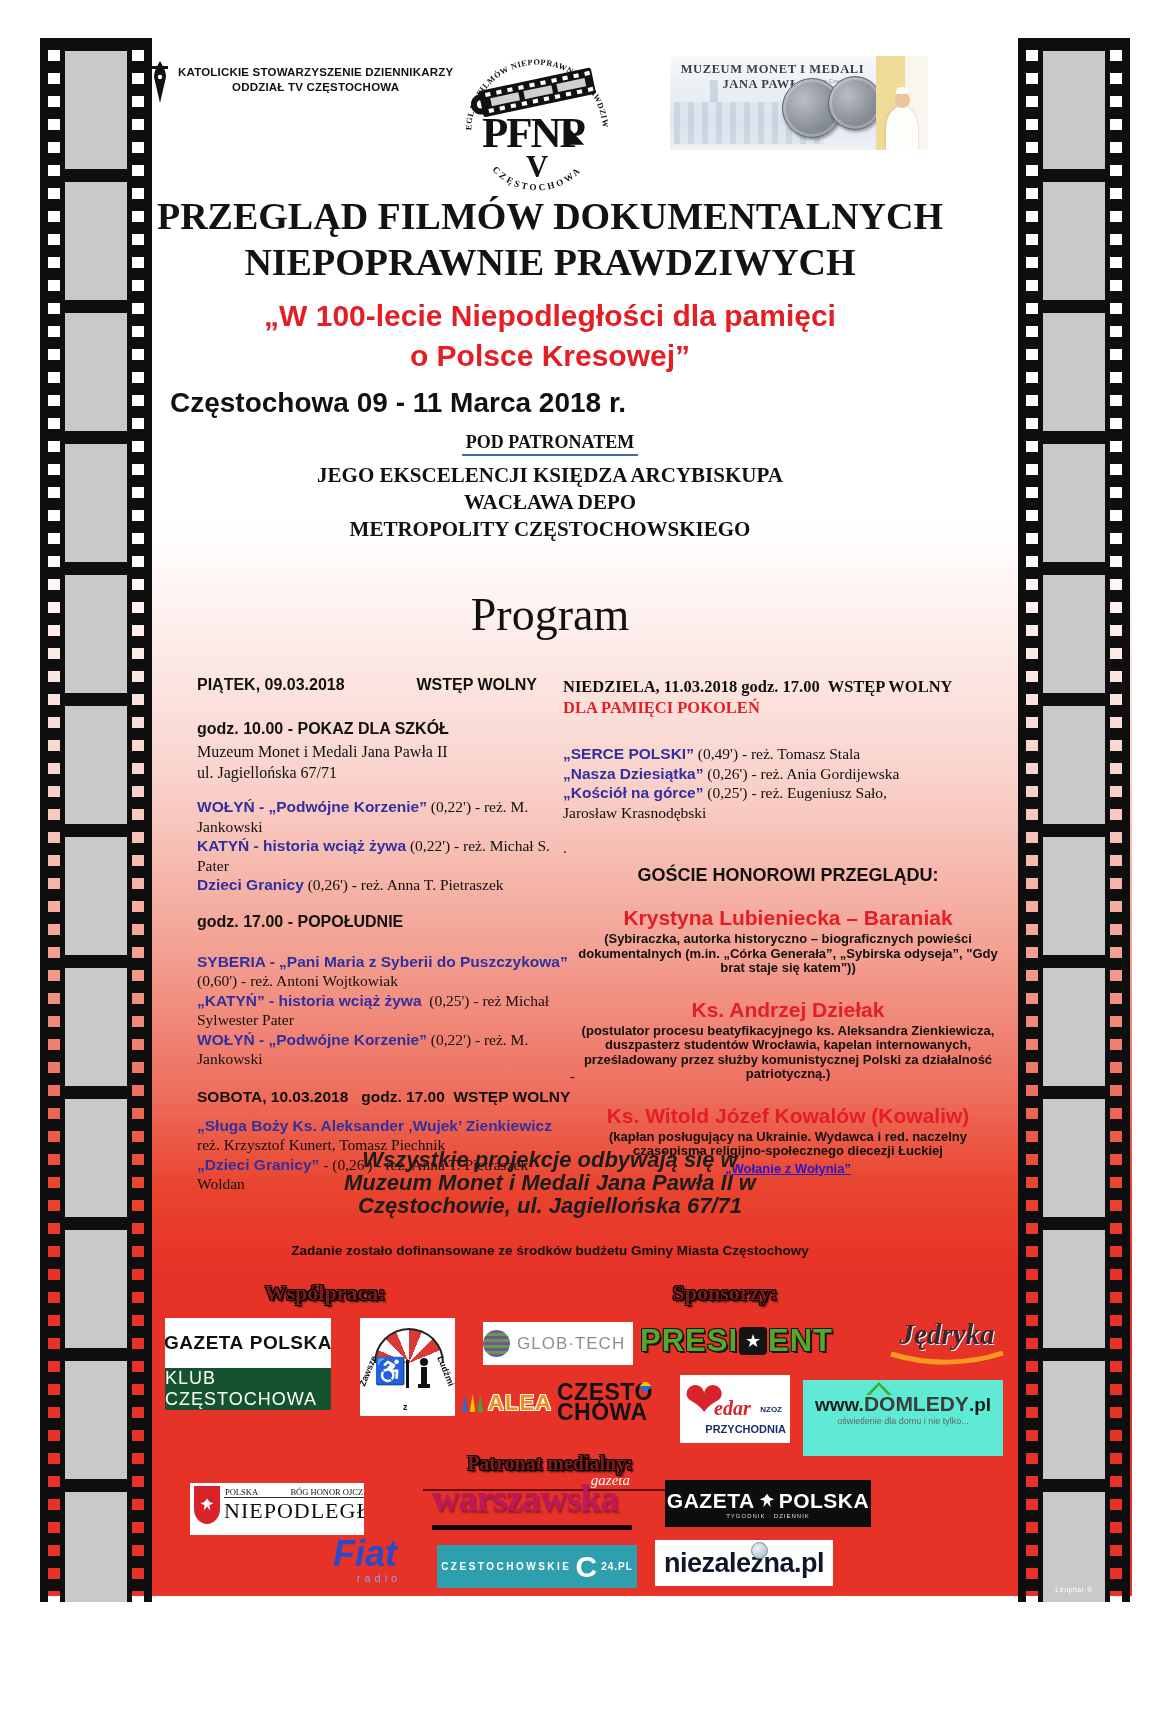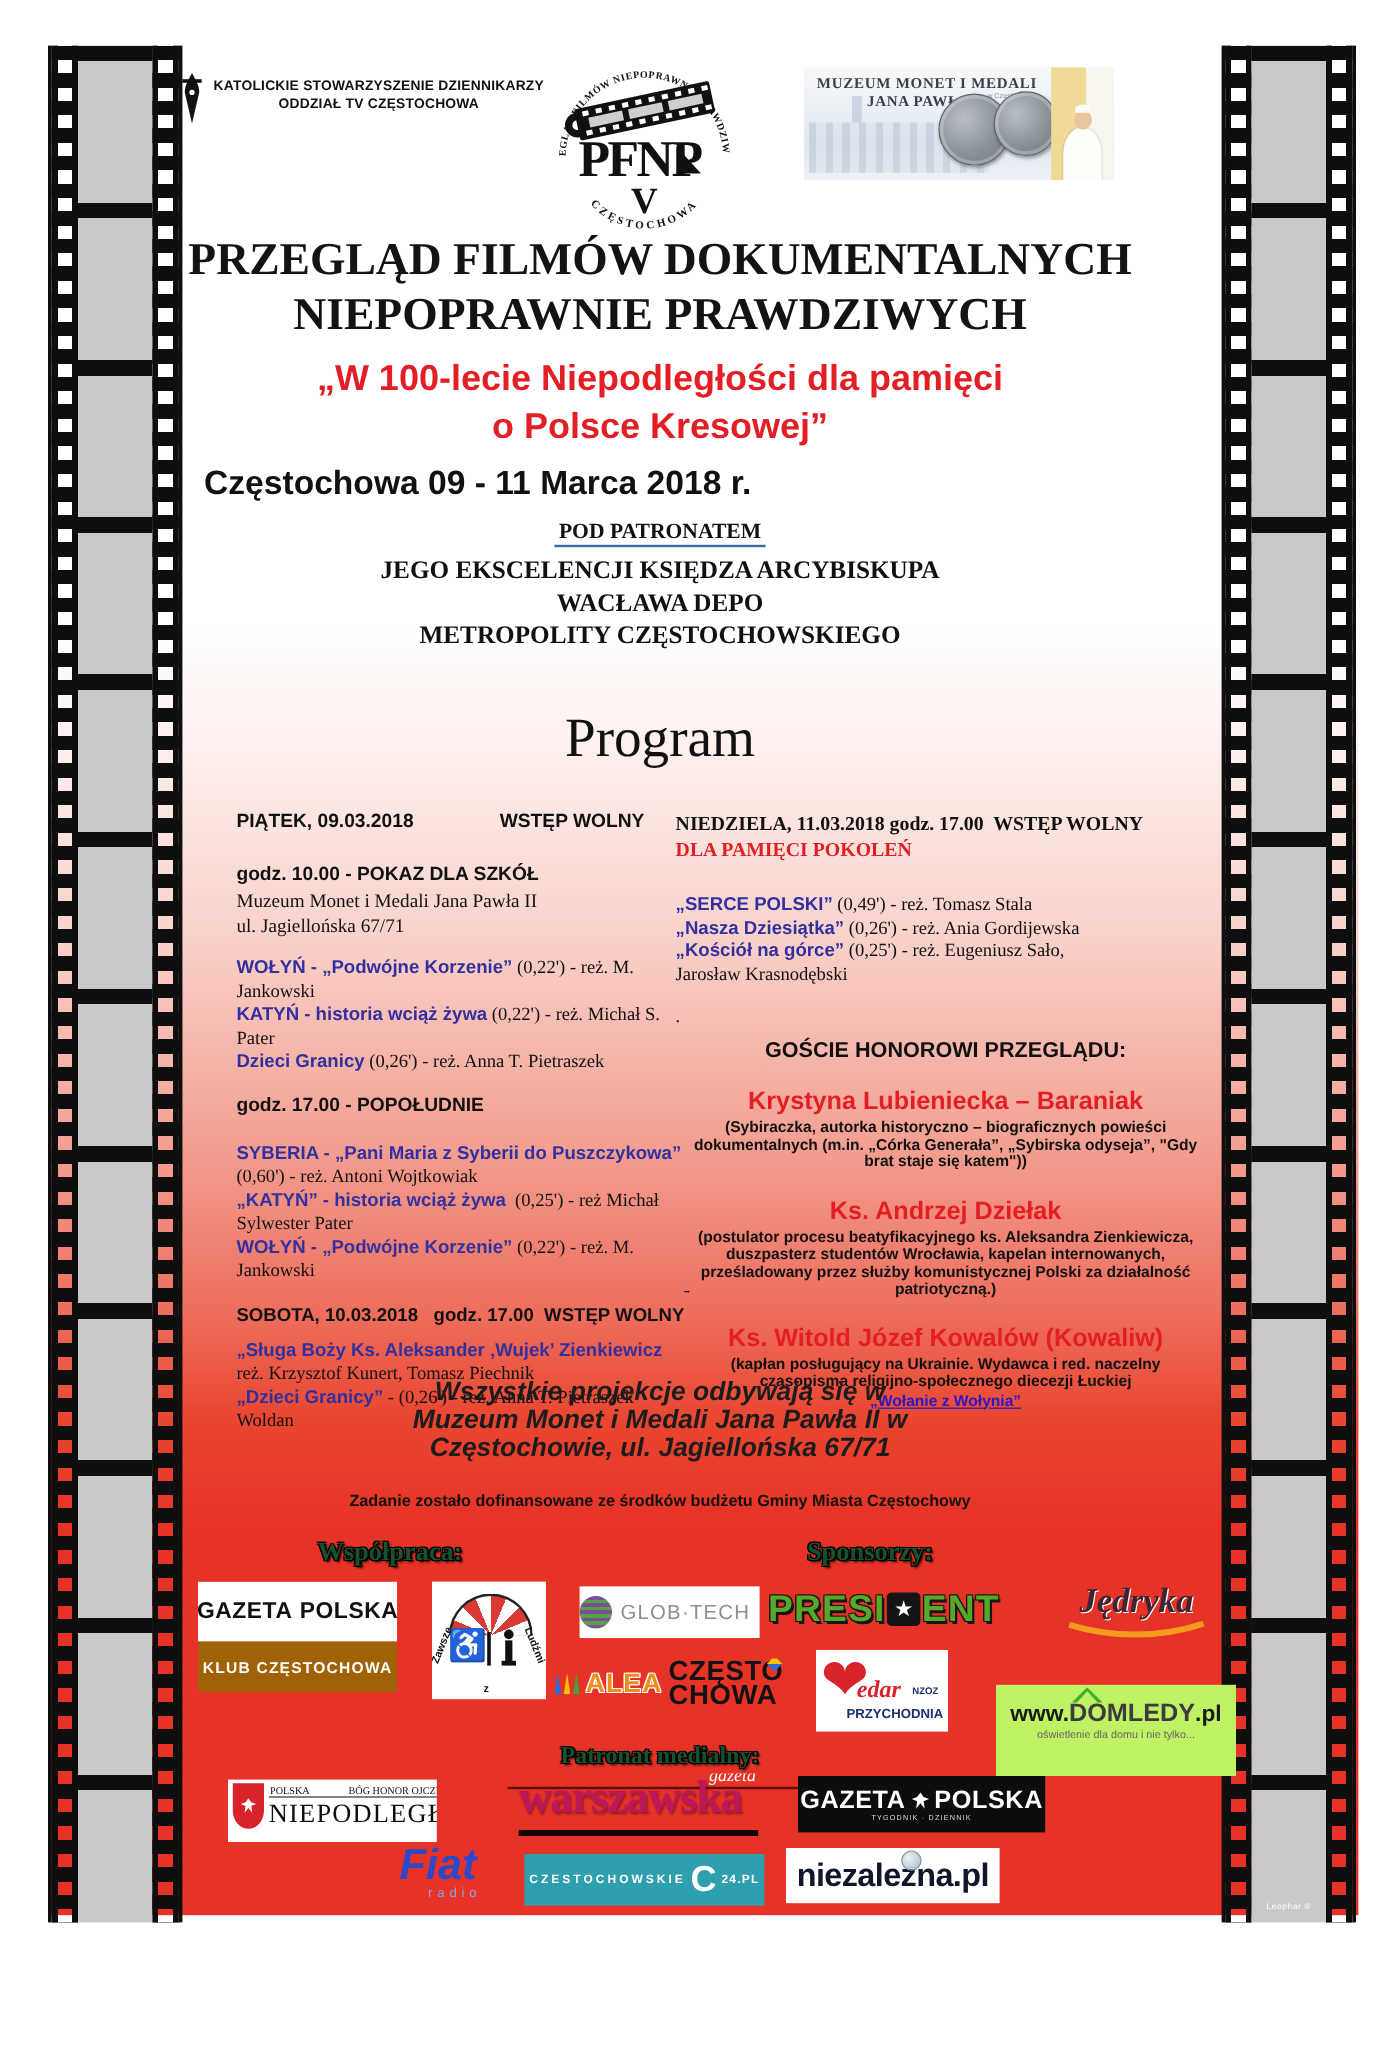--- a/index.html
+++ b/index.html
@@ -85,34 +85,34 @@
   .gbio{font-weight:bold;font-size:13px;line-height:14.5px;margin:2px 8px 14px;}
   .gbio3{margin-bottom:0;}
   .glink{display:inline-block;color:#2a17c9;font-weight:bold;font-size:13px;text-decoration:underline;}
 
   
   .venue-note{left:155px;top:1148px;width:790px;text-align:center;font-style:italic;
       font-weight:bold;font-size:22px;line-height:23px;color:#1c1c1c;}
   .funding{left:155px;top:1243px;width:790px;text-align:center;font-weight:bold;font-size:13.5px;}
 
   
-  .outlined{font-family:"Liberation Serif",serif;font-weight:bold;color:#14532d;
+  .outlined{font-family:"Liberation Serif",serif;font-weight:bold;color:#7f1d1d;
       text-shadow:-1px -1px 0 #000,1px -1px 0 #000,-1px 1px 0 #000,1px 1px 0 #000,2px 2px 2px #000;}
   .coop-h{left:230px;top:1280px;width:190px;text-align:center;font-size:22px;}
   .spon-h{left:630px;top:1280px;width:190px;text-align:center;font-size:22px;}
   .media-h{left:155px;top:1452px;width:790px;text-align:center;font-size:20px;}
   .media-h span{display:inline-block;border-bottom:2px solid rgba(40,0,0,.7);padding:0 44px 14px;}
 
   
   .logo{overflow:hidden;}
   .gpk{left:165px;top:1318px;width:166px;height:92px;}
   .gpk-top{height:50px;background:#fff;display:flex;align-items:center;justify-content:center;gap:3px;}
   .gpk-top b{font-size:19px;letter-spacing:.5px;font-stretch:condensed;}
-  .gpk-bot{height:42px;background:#a16207;color:#fff;display:flex;align-items:center;justify-content:center;
-      font-weight:bold;font-size:13px;letter-spacing:1px;}
+  .gpk-bot{height:42px;background:#14532d;color:#fff;display:flex;align-items:center;justify-content:center;
+      font-weight:normal;font-size:18px;letter-spacing:1px;}
   .umb-box{left:360px;top:1318px;width:95px;height:98px;background:#fff;}
   .umbrella{position:absolute;left:14px;top:10px;width:66px;height:33px;border-radius:66px 66px 0 0;
       border:2px solid #222;border-bottom:none;
       background:conic-gradient(from 270deg at 50% 100%,#d93a35 0 22.5deg,#fff 22.5deg 45deg,#d93a35 45deg 67.5deg,#fff 67.5deg 90deg,#d93a35 90deg 112.5deg,#fff 112.5deg 135deg,#d93a35 135deg 157.5deg,#fff 157.5deg 180deg);}
   .umb-pole{position:absolute;left:46px;top:42px;width:3px;height:28px;background:#111;}
   .wheel{position:absolute;left:14px;top:38px;font-size:26px;color:#111;}
   .person-head{position:absolute;left:60px;top:40px;width:8px;height:8px;border-radius:50%;background:#111;}
   .person-body{position:absolute;left:61px;top:49px;width:6px;height:18px;background:#111;}
   .person-leg{position:absolute;left:58px;top:66px;width:12px;height:4px;background:#111;}
   .umb-w1{position:absolute;left:-8px;top:48px;transform:rotate(-68deg);font-size:9px;font-weight:bold;}
@@ -137,21 +137,21 @@
   .czcity{left:557px;top:1382px;width:128px;height:48px;font-weight:900;font-size:23px;
       line-height:20px;letter-spacing:.5px;color:#121212;}
   .cz-diamond{position:absolute;left:84px;top:0px;width:9px;height:9px;transform:rotate(45deg);
       background:linear-gradient(135deg,#f7c600 50%,#2b6bd4 50%);}
   .medar{left:680px;top:1375px;width:110px;height:68px;background:#fff;}
   .medar-heart{position:absolute;left:4px;top:-4px;font-size:48px;color:#d8232a;}
   .medar-name{position:absolute;left:34px;top:22px;font-family:"Liberation Serif",serif;font-style:italic;
       font-weight:bold;font-size:20px;color:#d8232a;}
   .medar-s1{position:absolute;right:8px;top:30px;font-size:8px;font-weight:bold;color:#1a2f6b;}
   .medar-s2{position:absolute;right:4px;bottom:8px;font-size:11px;font-weight:bold;color:#1a2f6b;}
-  .domledy{left:830px;top:1380px;width:200px;height:64px;background:#bef264;text-align:center;padding-top:12px;margin-top:24px;}
+  .domledy{left:803px;top:1380px;width:200px;height:64px;background:#5eead4;text-align:center;padding-top:12px;}
   .dom-roof{position:absolute;left:63px;top:2px;width:26px;height:13px;
       clip-path:polygon(0 100%,50% 0,100% 100%,84% 100%,50% 26%,16% 100%);background:#3fae2a;}
   .dom-url{font-weight:800;font-size:19px;color:#1a1a1a;}
   .dom-url b{color:#3c3c3c;font-size:21px;}
   .dom-tag{font-size:9px;color:#666;}
 
   
   .niepodl{left:190px;top:1483px;width:166px;height:46px;background:#fff;display:flex;padding:3px 4px;}
   .np-shield{width:26px;height:38px;background:#d8232a;border-radius:0 0 50% 50%/0 0 40% 40%;
       display:flex;align-items:center;justify-content:center;flex:none;}

